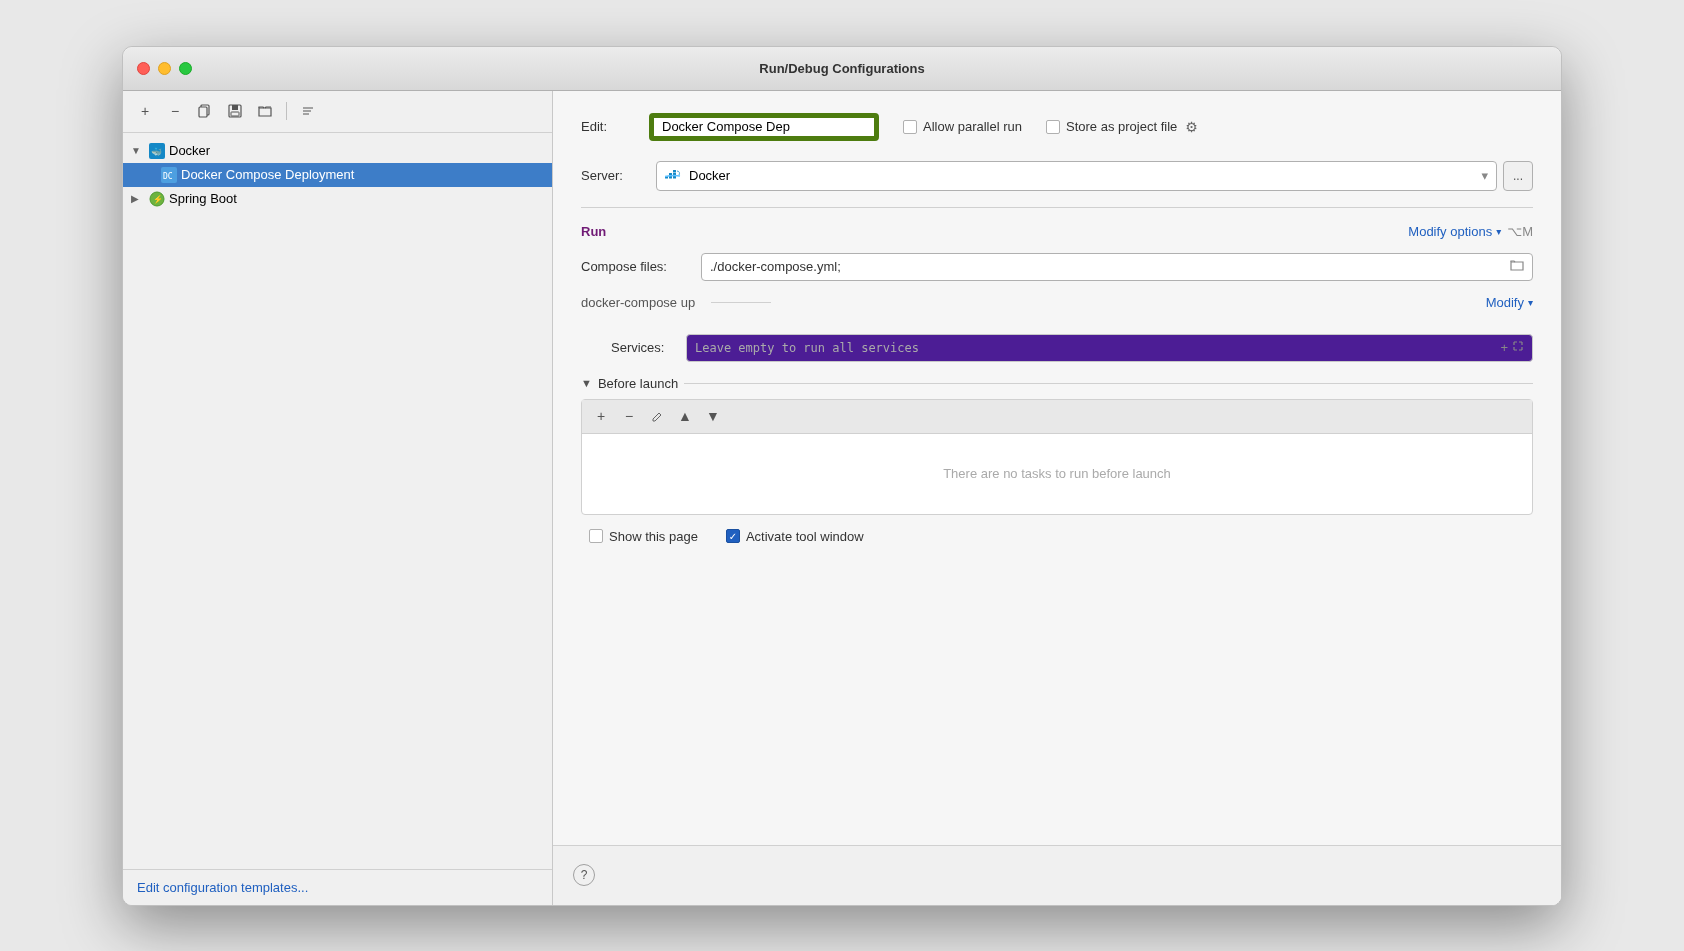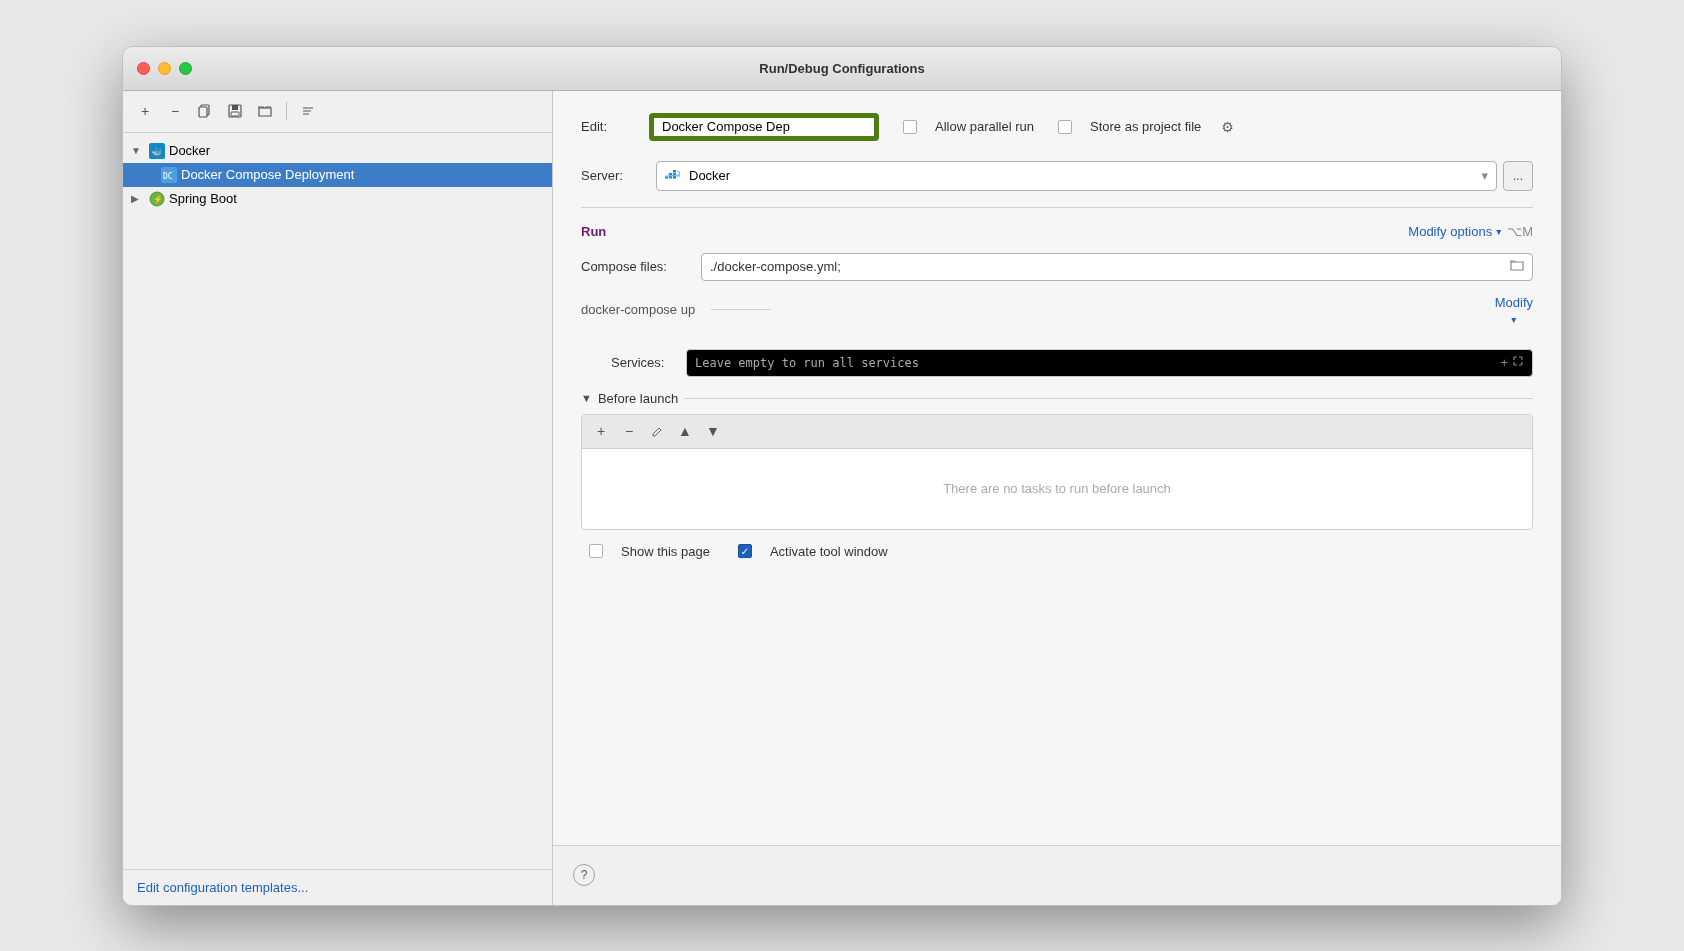--- a/index.html
+++ b/index.html
@@ -169,21 +169,21 @@
       border-radius: 4px;
       padding: 0 8px;
       font-size: 13px;
       background: white;
       outline: none;
     }
 
     .checkbox-group {
       display: flex;
       align-items: center;
-      gap: 18px;
+      gap: 6px;
       margin-left: 8px;
     }
     .checkbox-label {
       font-size: 13px;
       color: #333;
     }
 
     .gear-btn {
       background: none;
       border: none;
@@ -336,42 +336,41 @@
     }
     .modify-btn {
       display: flex;
       align-items: center;
       gap: 4px;
       color: #2060c0;
       font-size: 13px;
       cursor: pointer;
       background: none;
       border: none;
-      flex-direction: column;
     }
 
     
     .services-row {
       display: flex;
       align-items: center;
       gap: 10px;
       margin-bottom: 14px;
       padding-left: 30px;
     }
     .services-label {
       font-size: 13px;
       color: #333;
       min-width: 65px;
     }
     .services-input-wrap {
       flex: 1;
       height: 28px;
       border: 1px solid #c8c8c8;
       border-radius: 4px;
-      background: #000000;
+      background: #4c1d95;
       display: flex;
       align-items: center;
       padding: 0 8px;
       justify-content: space-between;
     }
     .services-placeholder {
       font-size: 12px;
       color: #aaa;
       font-family: monospace;
     }

